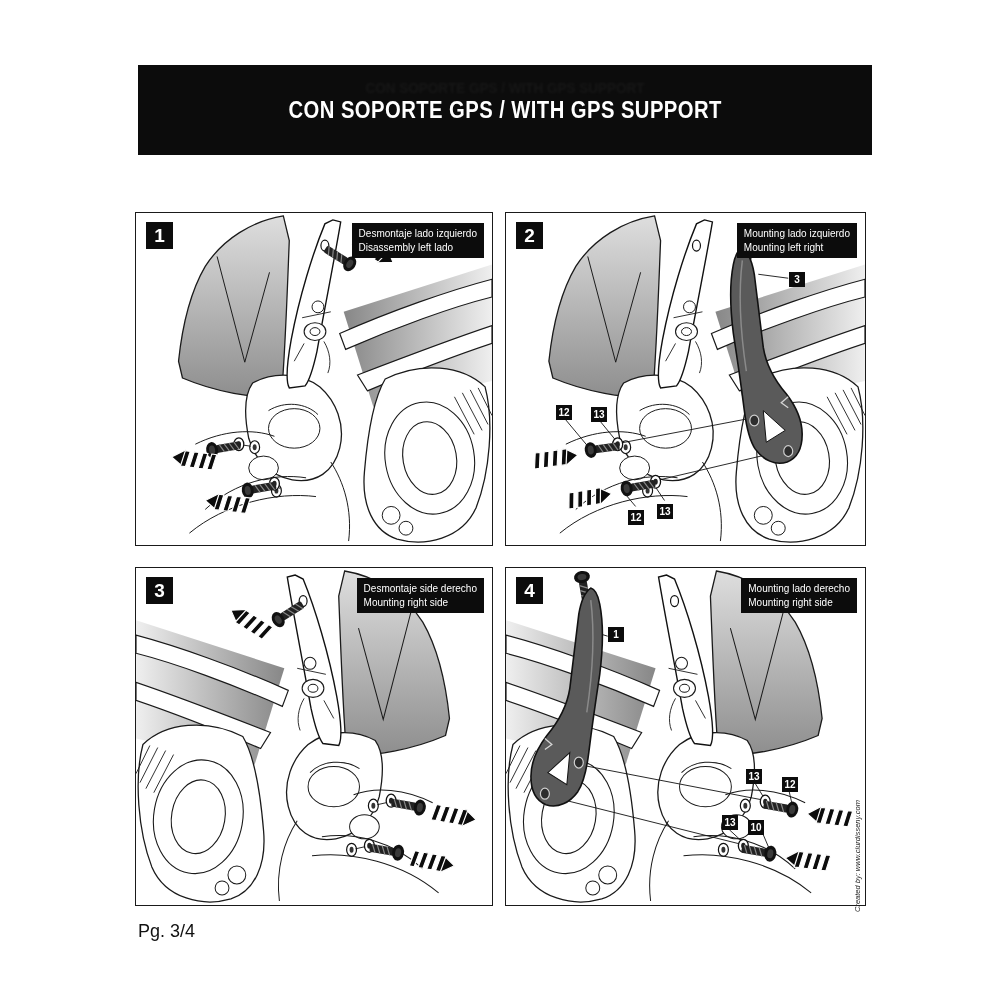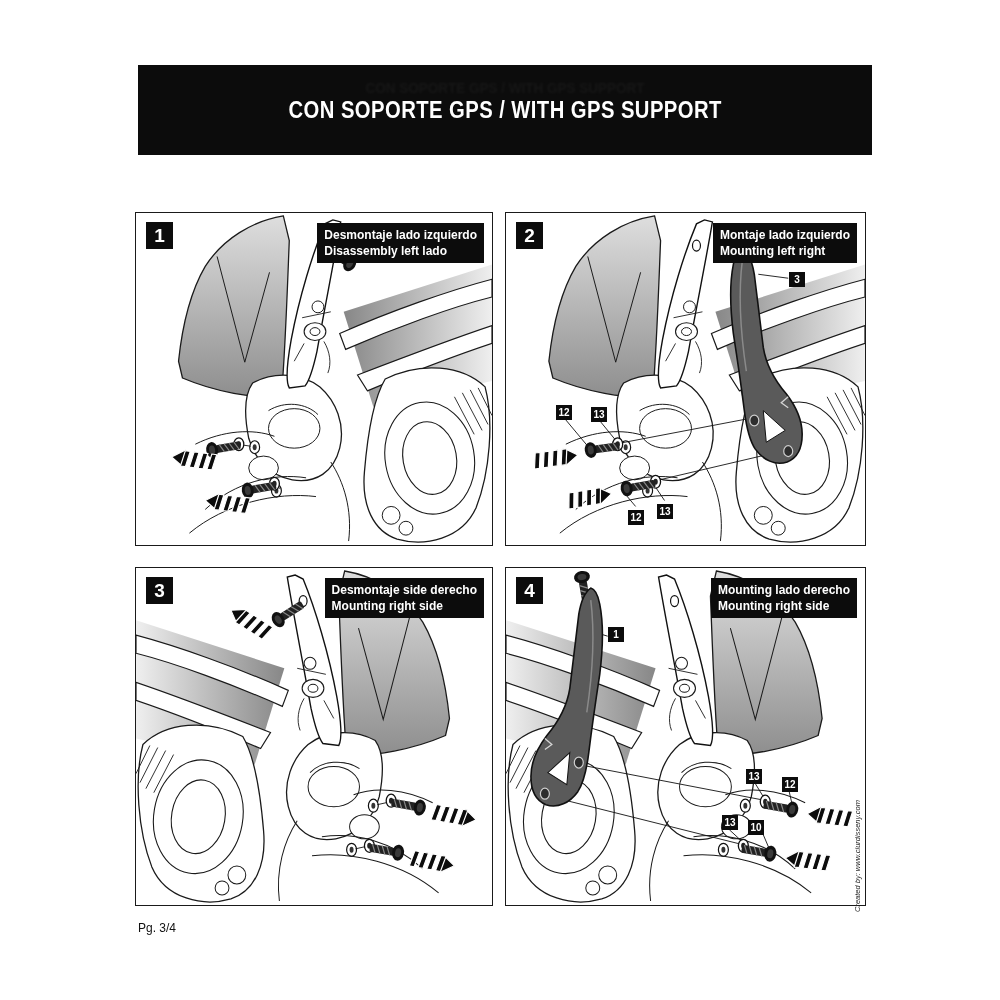--- a/index.html
+++ b/index.html
@@ -16,25 +16,25 @@
   .panel{position:absolute;background:#fff;border:1.6px solid #1a1a1a;box-sizing:border-box;}
   #panel1{left:135px;top:212px;width:358px;height:334px;}
   #panel2{left:505px;top:212px;width:361px;height:334px;}
   #panel3{left:135px;top:567px;width:358px;height:339px;}
   #panel4{left:505px;top:567px;width:361px;height:339px;}
   .panel svg{position:absolute;left:0;top:0;width:100%;height:100%;}
   .step-badge{position:absolute;left:10px;top:9px;width:27px;height:27px;background:#0c0c0c;
           color:#fff;font-size:19px;font-weight:bold;display:flex;align-items:center;
           justify-content:center;}
   .caption{position:absolute;right:8px;top:10px;background:#0c0c0c;color:#fff;
-          font-size:12px;line-height:1.35;padding:4px 7px;text-align:left;white-space:nowrap;font-weight:bold;}
+          font-size:10px;line-height:1.35;padding:4px 7px;text-align:left;white-space:nowrap;}
   .callout{position:absolute;width:16px;height:15px;background:#0c0c0c;color:#fff;
           font-size:10px;font-weight:bold;display:flex;align-items:center;justify-content:center;}
   
-  .page-num{position:absolute;left:138px;top:921px;font-size:12px;color:#111;}
+  .page-num{position:absolute;left:138px;top:921px;font-size:18px;color:#111;}
   .credit{position:absolute;left:853px;top:912px;font-size:7.5px;color:#222;
           transform-origin:0 0;transform:rotate(-90deg);white-space:nowrap;font-style:italic;}
 </style>
 </head>
 <body>
 
 <div class="page">
 
   <svg width="0" height="0" style="position:absolute" aria-hidden="true">
     <defs>
@@ -145,21 +145,21 @@
         <use href="#washer" transform="translate(112,234)"></use>
         <use href="#screw" transform="translate(84,240) rotate(-8)"></use>
         <use href="#harrow" transform="translate(72,245) rotate(-8)"></use>
         <use href="#washer" transform="translate(150,272)"></use>
         <use href="#screw" transform="translate(120,279) rotate(-10)"></use>
         <use href="#harrow" transform="translate(106,284) rotate(-10)"></use>
       </g>
     </svg>
     <div class="step-badge">2</div>
     <div class="caption">
-      <div>Montaje lado izquierdo</div>
+      <div>Mounting lado izquierdo</div>
       <div>Mounting left right</div>
     </div>
     <div class="callout" style="left:283px;top:59px">3</div>
     <div class="callout" style="left:50px;top:192px">12</div>
     <div class="callout" style="left:85px;top:194px">13</div>
     <div class="callout" style="left:122px;top:297px">12</div>
     <div class="callout" style="left:151px;top:291px">13</div>
   </section>
 
   <section class="panel" id="panel3">

